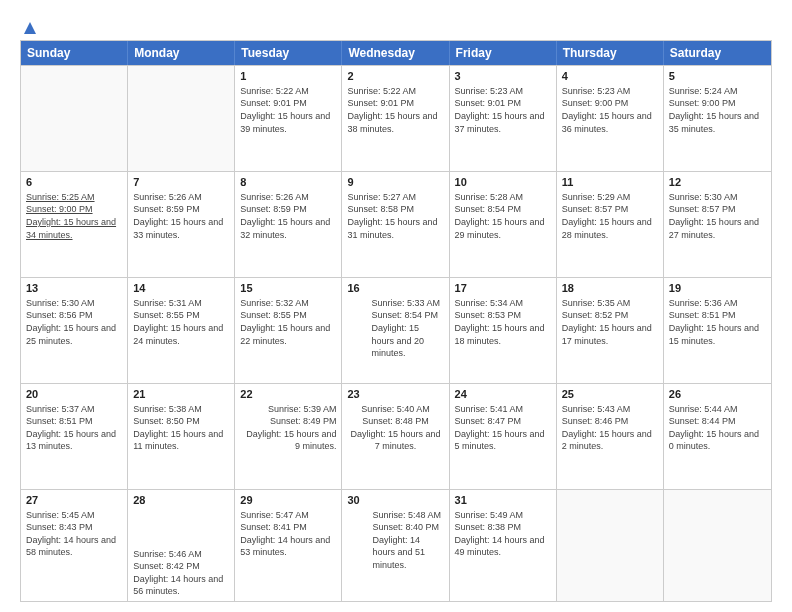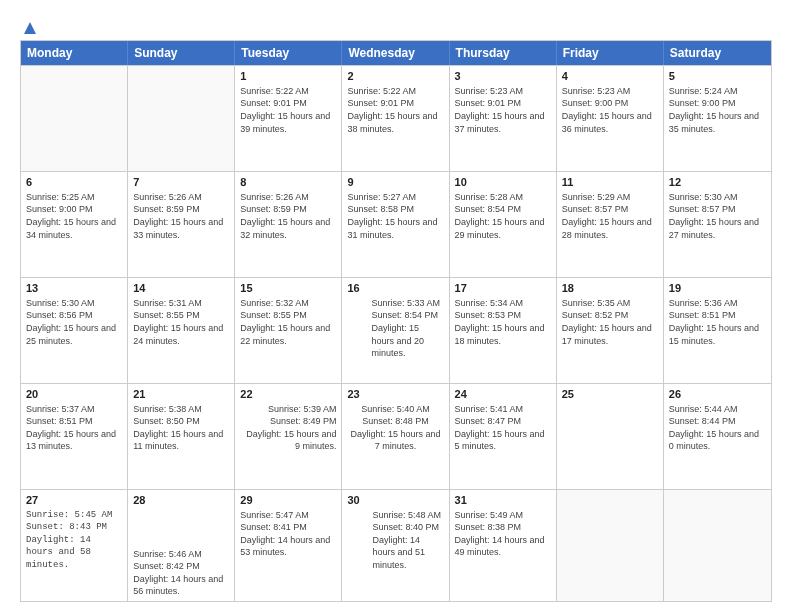--- a/index.html
+++ b/index.html
@@ -110,26 +110,26 @@
       </div>
     </div>
     <div class="title-block">
       <div class="month-title"></div>
       <div class="location-title"></div>
     </div>
   </div>
 
   <div class="calendar">
     <div class="cal-header" id="cal-header-row">
+        <div class="cal-header-cell">Sunday</div>
         <div class="cal-header-cell">Monday</div>
-        <div class="cal-header-cell">Sunday</div>
         <div class="cal-header-cell">Tuesday</div>
         <div class="cal-header-cell">Wednesday</div>
+        <div class="cal-header-cell">Friday</div>
         <div class="cal-header-cell">Thursday</div>
-        <div class="cal-header-cell">Friday</div>
         <div class="cal-header-cell">Saturday</div>
       </div>
     <div class="cal-body" id="cal-body">
         <div class="cal-row">
           <div class="cal-cell empty"></div>
           <div class="cal-cell empty"></div>
           <div class="cal-cell">
             <div class="cell-day">1</div>
             <div class="cell-info" style="white-space: pre-line;">Sunrise: 5:22 AM
 Sunset: 9:01 PM
@@ -156,21 +156,21 @@
           <div class="cal-cell">
             <div class="cell-day">5</div>
             <div class="cell-info" style="white-space: pre-line;">Sunrise: 5:24 AM
 Sunset: 9:00 PM
 Daylight: 15 hours and 35 minutes.</div>
           </div>
         </div>
         <div class="cal-row">
           <div class="cal-cell">
             <div class="cell-day">6</div>
-            <div class="cell-info" style="white-space: pre-line;">Sunrise: 5:25 AM
+            <div class="cell-info" style="white-space: pre-line; text-decoration: underline;">Sunrise: 5:25 AM
 Sunset: 9:00 PM
 Daylight: 15 hours and 34 minutes.</div>
           </div>
           <div class="cal-cell">
             <div class="cell-day">7</div>
             <div class="cell-info" style="white-space: pre-line;">Sunrise: 5:26 AM
 Sunset: 8:59 PM
 Daylight: 15 hours and 33 minutes.</div>
           </div>
           <div class="cal-cell">
@@ -274,32 +274,35 @@
 Daylight: 15 hours and 7 minutes.</div>
           </div>
           <div class="cal-cell">
             <div class="cell-day">24</div>
             <div class="cell-info" style="white-space: pre-line;">Sunrise: 5:41 AM
 Sunset: 8:47 PM
 Daylight: 15 hours and 5 minutes.</div>
           </div>
           <div class="cal-cell">
             <div class="cell-day">25</div>
+            <div class="cell-info" style="white-space: pre-line;">Sunrise: 5:43 AM
+Sunset: 8:46 PM
+Daylight: 15 hours and 2 minutes.</div>
           </div>
           <div class="cal-cell">
             <div class="cell-day">26</div>
             <div class="cell-info" style="white-space: pre-line;">Sunrise: 5:44 AM
 Sunset: 8:44 PM
 Daylight: 15 hours and 0 minutes.</div>
           </div>
         </div>
         <div class="cal-row">
           <div class="cal-cell">
             <div class="cell-day">27</div>
-            <div class="cell-info" style="white-space: pre-line; font-family: Liberation Mono, monospace;">Sunrise: 5:45 AM
+            <div class="cell-info" style="white-space: pre-line;">Sunrise: 5:45 AM
 Sunset: 8:43 PM
 Daylight: 14 hours and 58 minutes.</div>
           </div>
           <div class="cal-cell">
             <div class="cell-day">28</div>
             <div class="cell-info" style="white-space: pre-line; margin-top: 40px;">Sunrise: 5:46 AM
 Sunset: 8:42 PM
 Daylight: 14 hours and 56 minutes.</div>
           </div>
           <div class="cal-cell">

